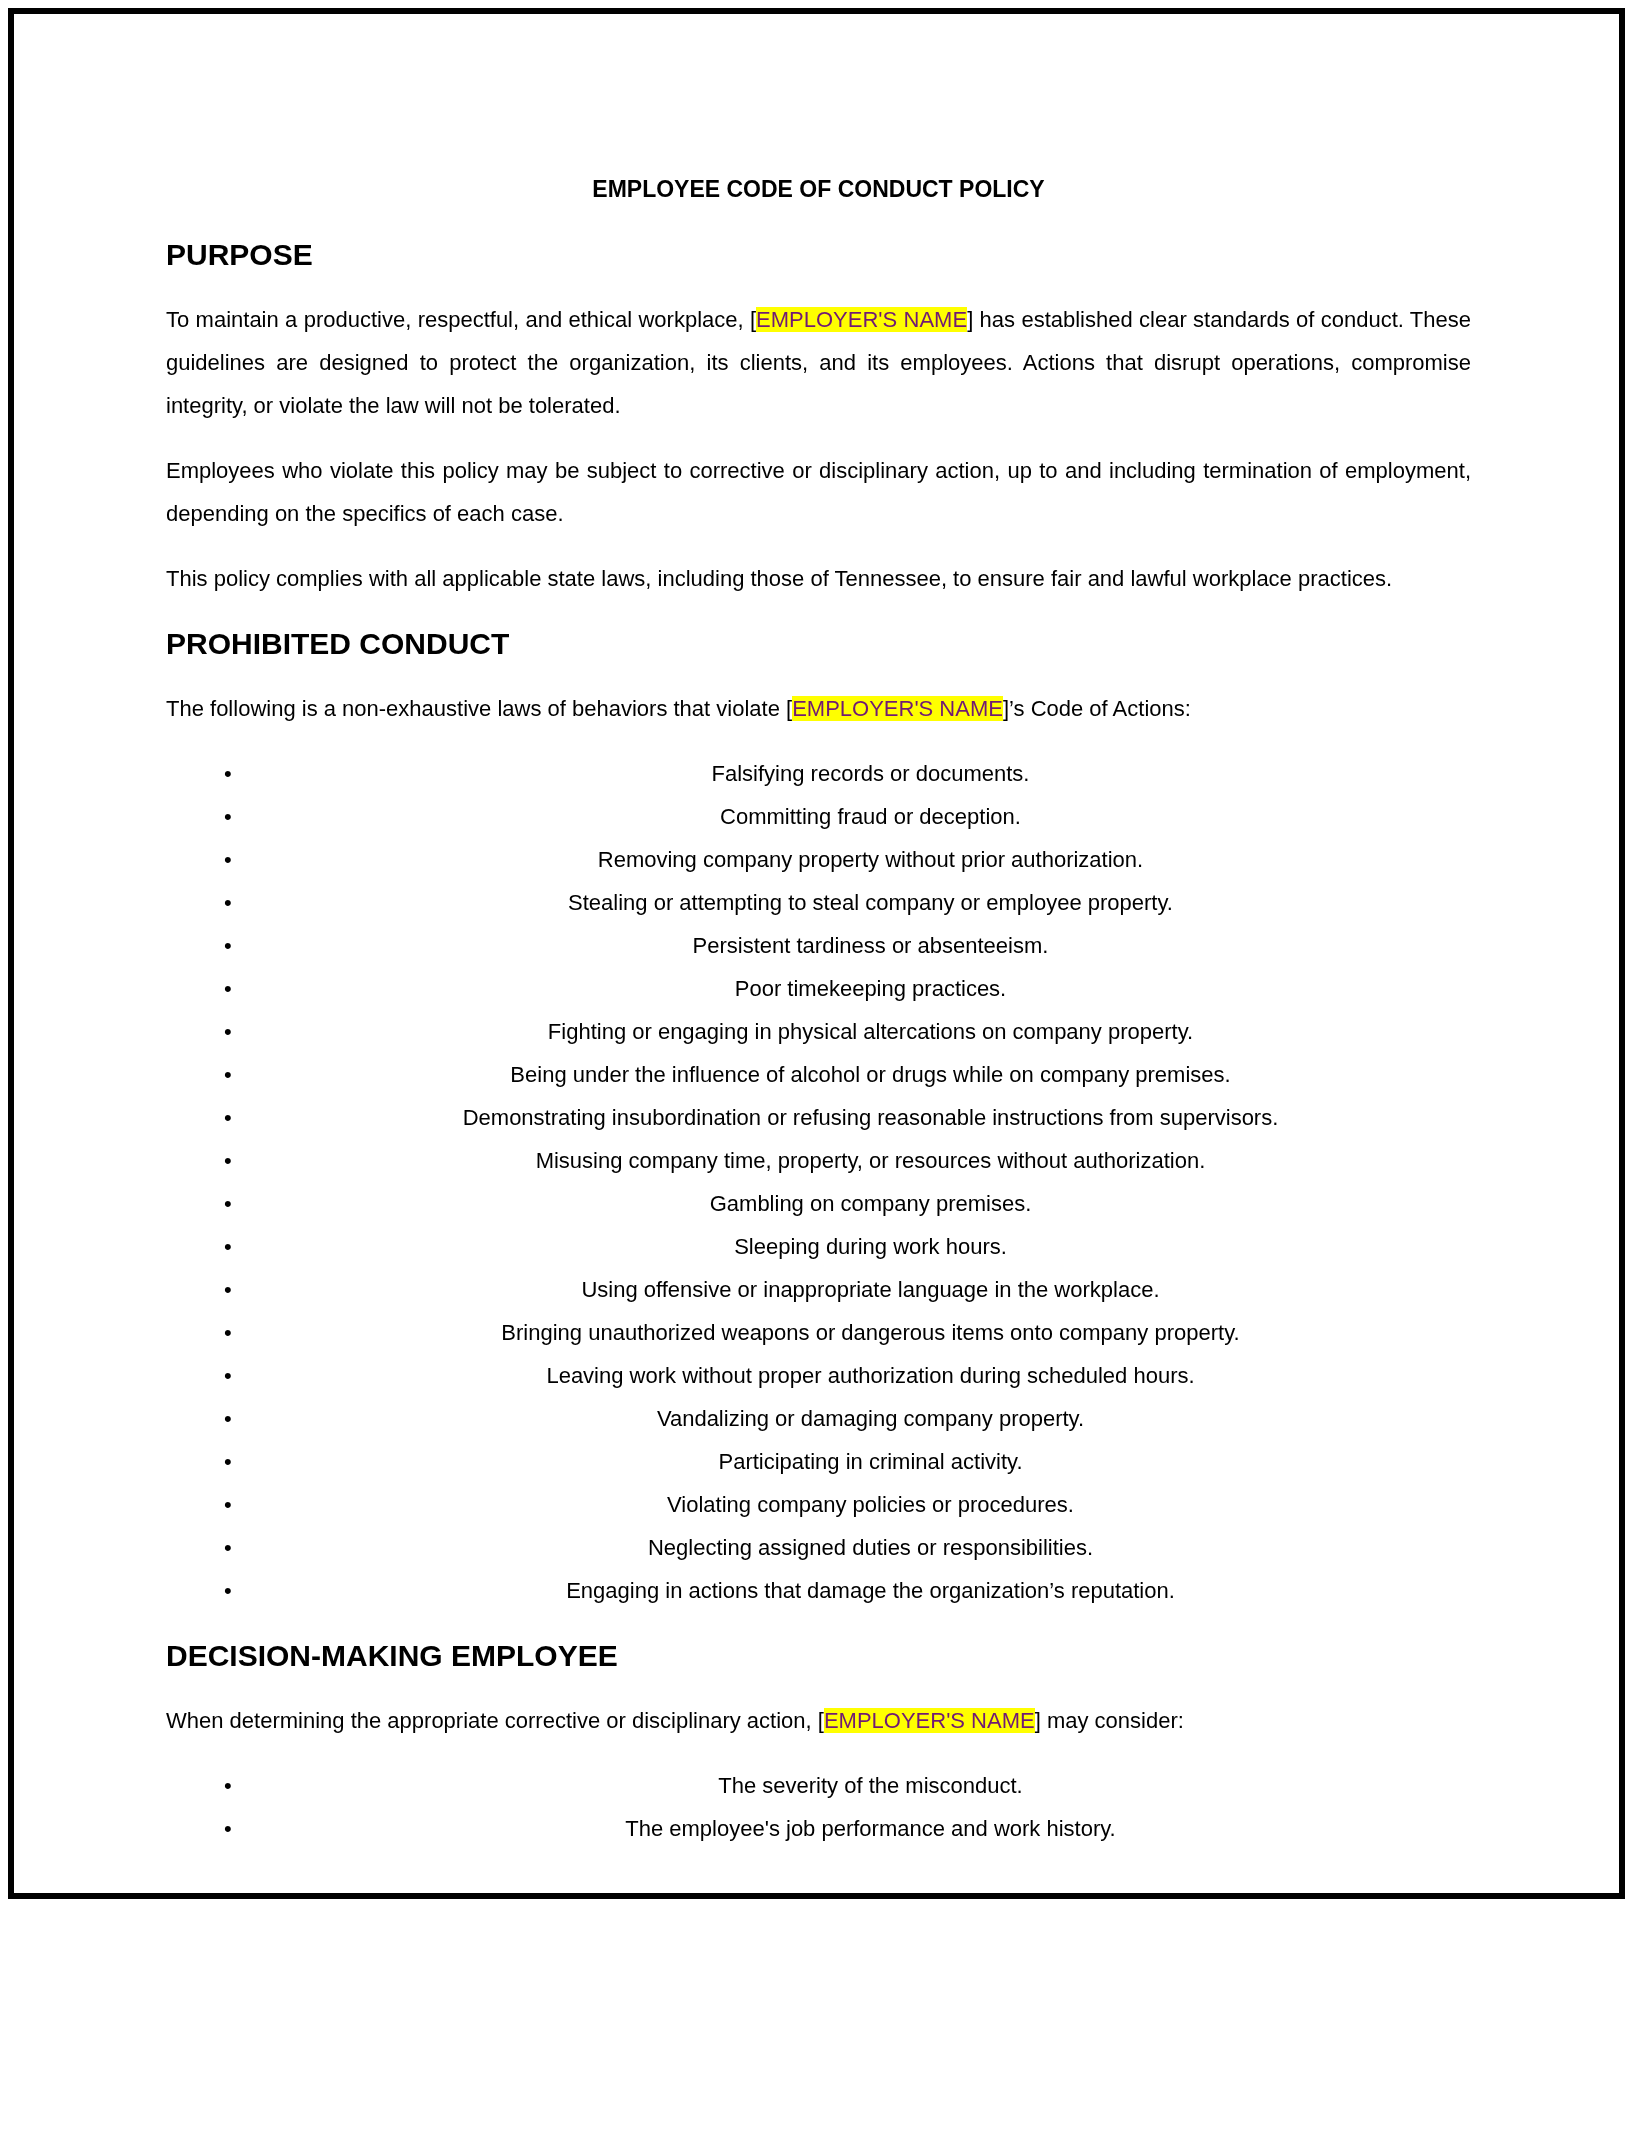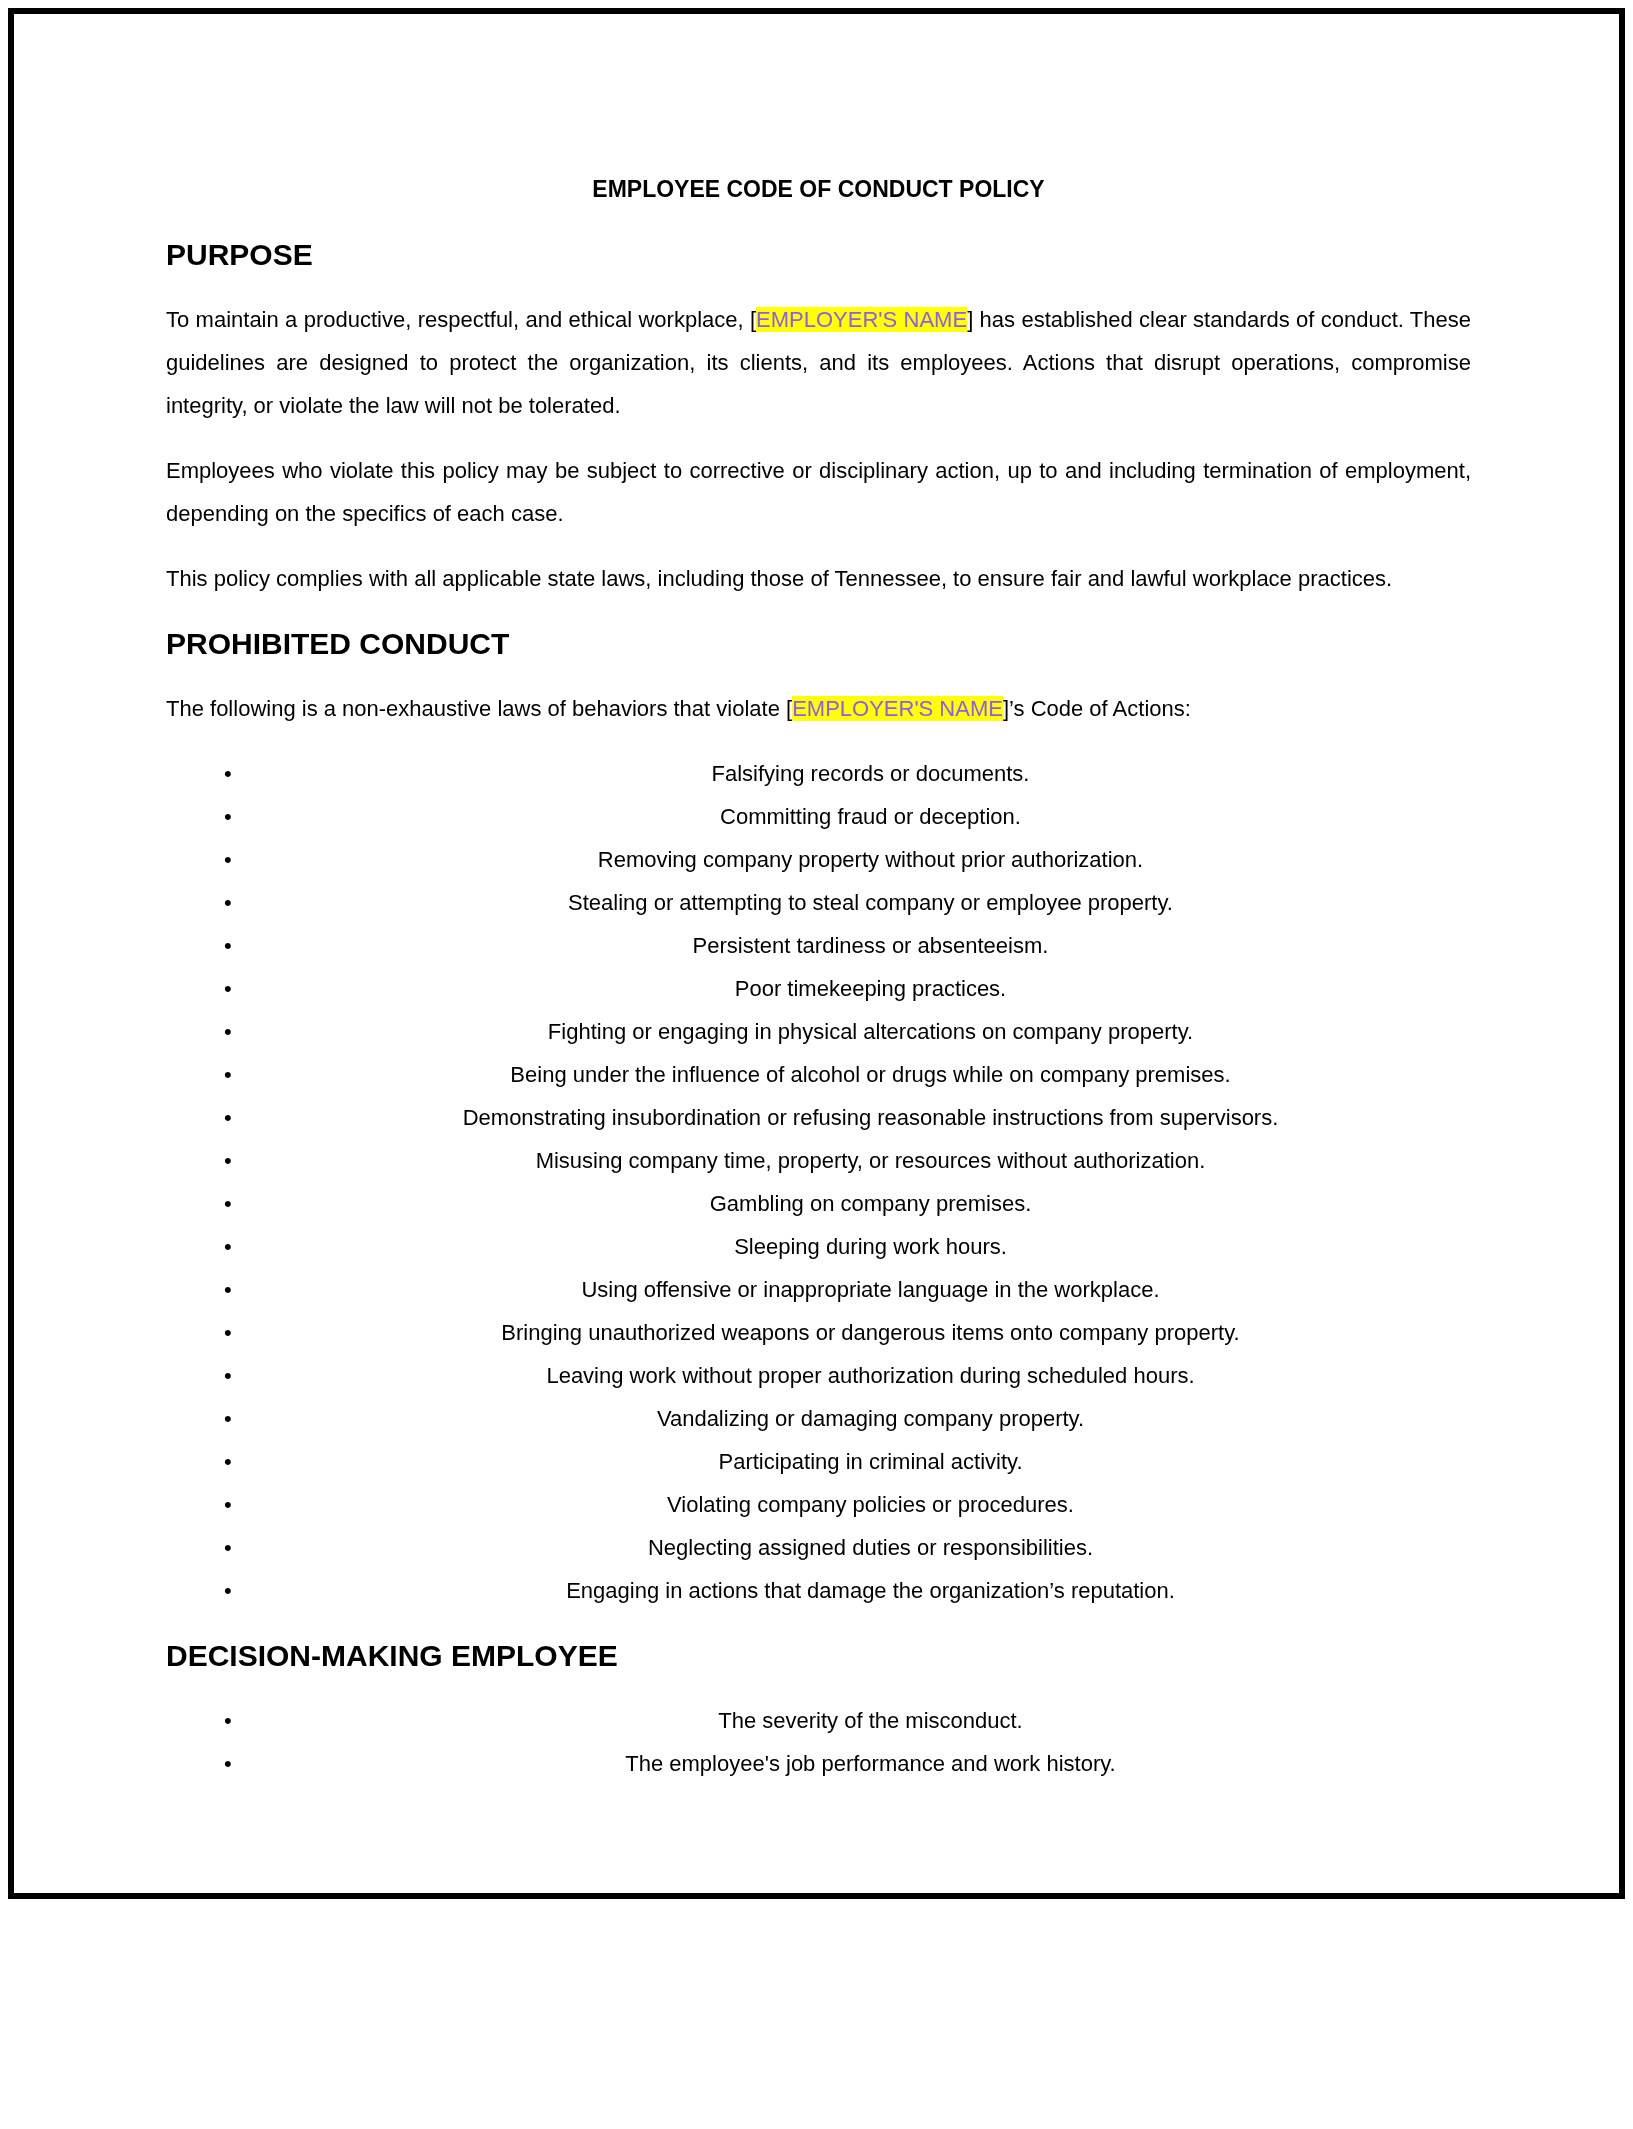--- a/index.html
+++ b/index.html
@@ -53,21 +53,21 @@
     text-align: center;
   }
   .bullet-list li::before {
     content: "\2022";
     position: absolute;
     left: 58px;
     top: 0;
   }
   .hl {
     background: #ffff00;
-    color: #8b5cf6;
+    color: #701a75;
   }
   .page-number {
     position: absolute;
     top: 1986px;
     left: 0;
     width: 100%;
     text-align: center;
     font-size: 22px;
     line-height: 30px;
   }
@@ -112,20 +112,21 @@
       <li>Leaving work without proper authorization during scheduled hours.</li>
       <li>Vandalizing or damaging company property.</li>
       <li>Participating in criminal activity.</li>
       <li>Violating company policies or procedures.</li>
       <li>Neglecting assigned duties or responsibilities.</li>
       <li>Engaging in actions that damage the organization’s reputation.</li>
     </ul>
 
     <div class="section-heading">DECISION-MAKING EMPLOYEE</div>
 
+    <p class="para"><span>When determining the appropriate corrective or disciplinary action, [</span><span class="hl">EMPLOYER'S NAME</span><span>] may consider:</span></p>
 
     <ul class="bullet-list">
       <li>The severity of the misconduct.</li>
       <li>The employee's job performance and work history.</li>
     </ul>
 
   </div>
 
   <div class="page-number">1</div>
 </div>

